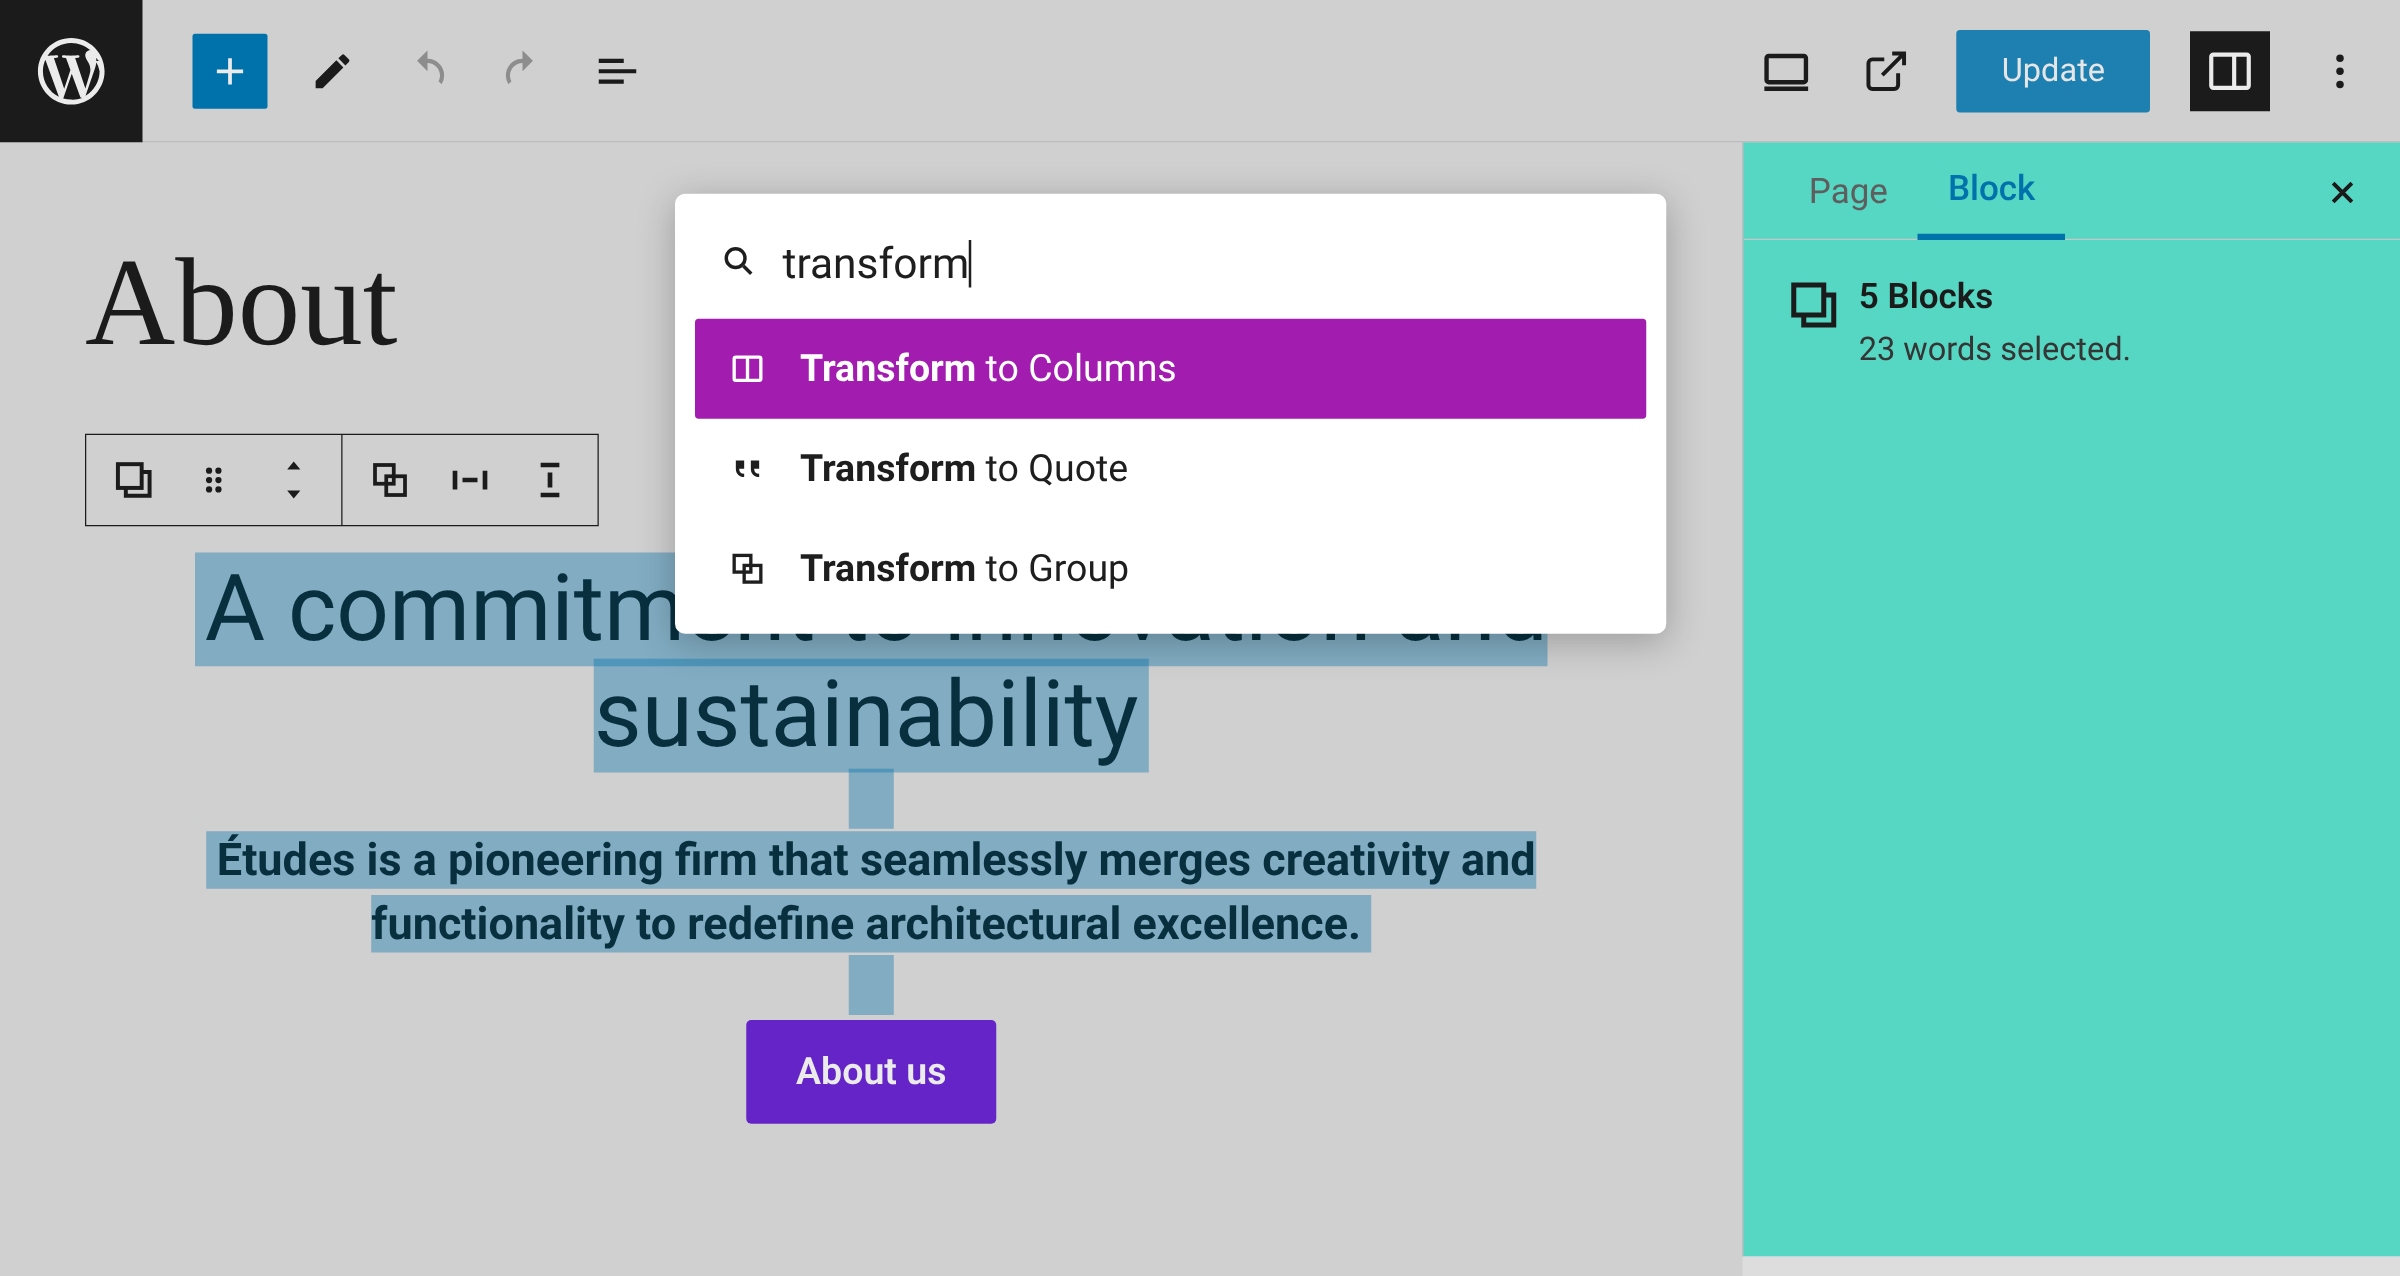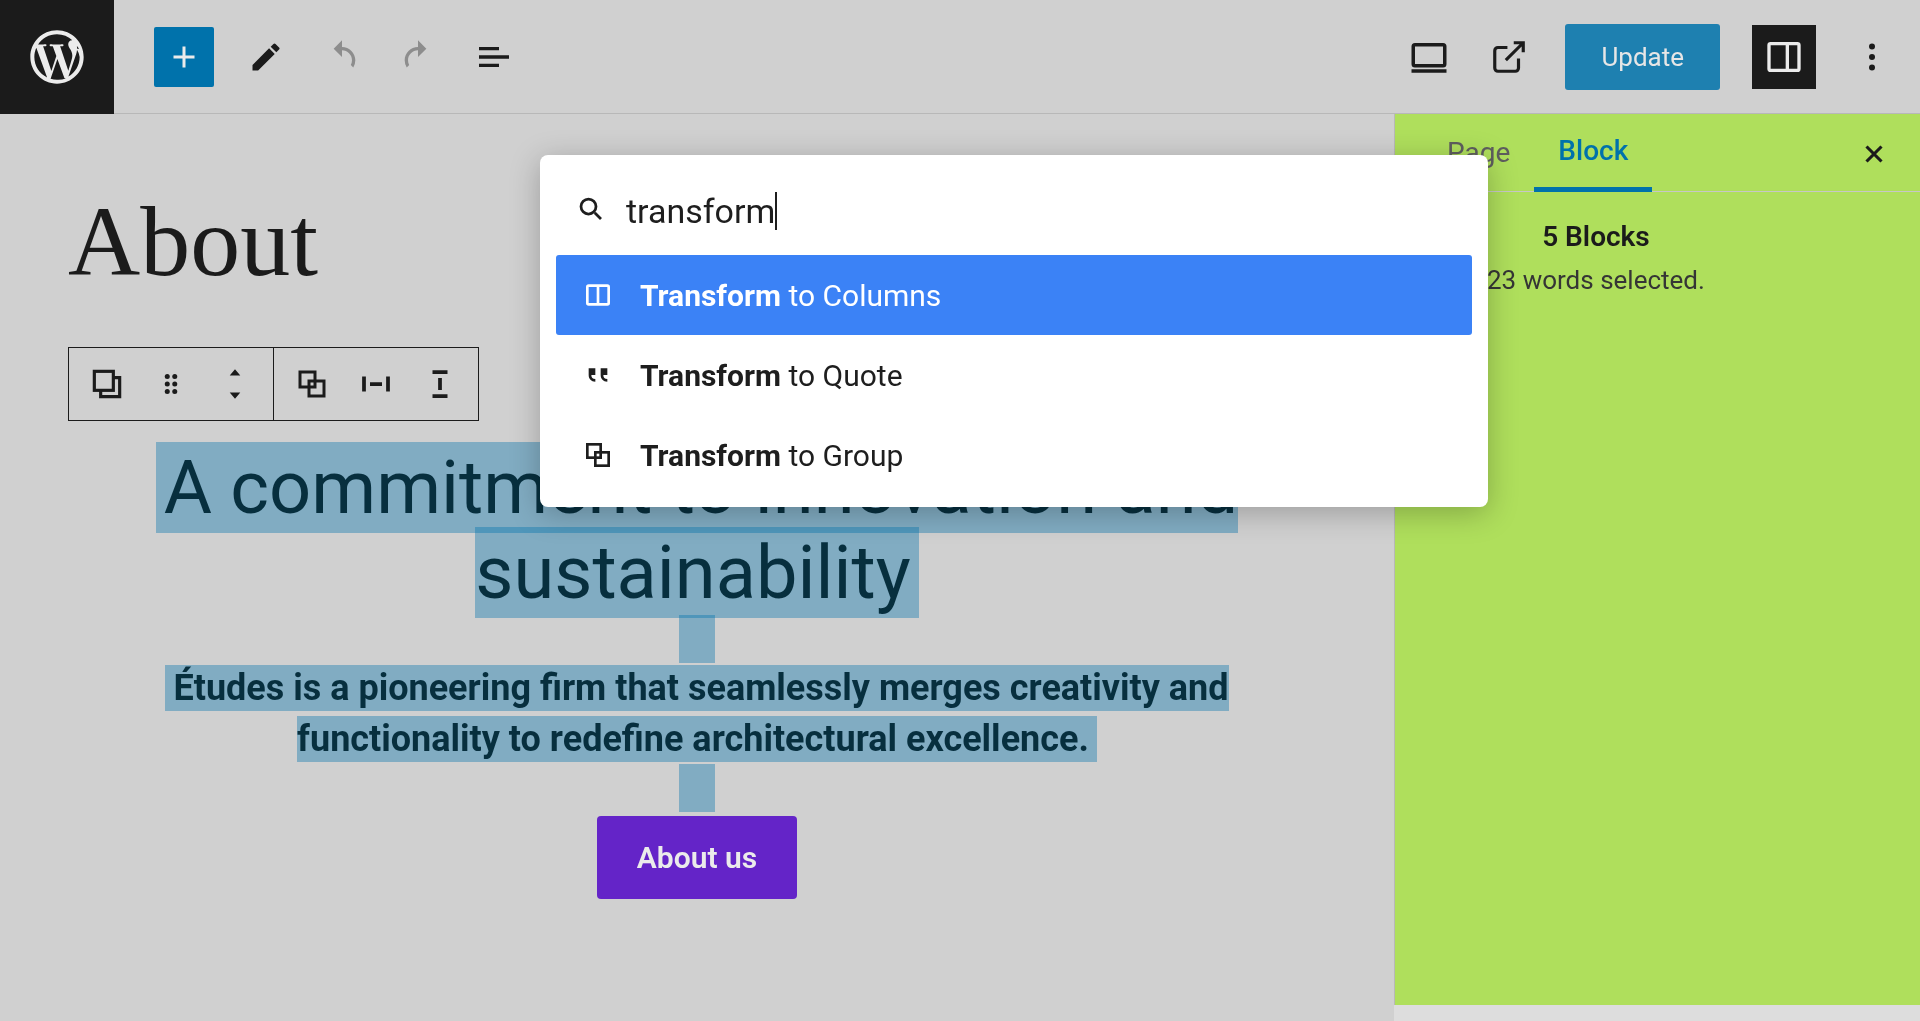--- a/index.html
+++ b/index.html
@@ -23,36 +23,36 @@
 .bt-group:last-child { border-right: none; }
 .bt-icon { width: 40px; height: 40px; display: flex; align-items: center; justify-content: center; color: #1e1e1e; }
 
 .content-wrap { text-align: center; }
 .sel { background: rgba(0,124,186,0.38); display: inline; font-weight: bold; }
 .heading { font-size: 74px; font-weight: 400; color: #083344; line-height: 1.15; padding: 2px 8px; }
 .paragraph { font-size: 36px; color: #083344; line-height: 1.4; padding: 2px 8px; }
 .spacer-sel { width: 36px; height: 48px; background: rgba(0,124,186,0.38); margin: 0 auto; }
 .cta-btn { background: #6d28d9; color: #fff; padding: 24px 40px; font-size: 30px; font-weight: 600; border-radius: 4px; display: inline-block; margin-top: 4px; }
 
-.sidebar { position: absolute; right: 0; top: 114px; width: 526px; bottom: 16px; background: #bef264; border-left: 1px solid #c8c8c8; text-align: center; }
+.sidebar { position: absolute; right: 0; top: 114px; width: 526px; bottom: 16px; background: #5eead4; border-left: 1px solid #c8c8c8; }
 .tabs { display: flex; align-items: center; padding: 0 28px; height: 78px; border-bottom: 1px solid #d8d8d8; position: relative; }
 .tab { font-size: 28px; color: #666; padding: 20px 24px; }
 .tab.active { color: #007cba; border-bottom: 5px solid #007cba; font-weight: 500; }
 .close-x { position: absolute; right: 28px; top: 22px; width: 36px; height: 36px; display: flex; align-items: center; justify-content: center; font-size: 30px; color: #1e1e1e; }
 .block-info { display: flex; padding: 28px 32px; gap: 12px; align-items: flex-start; }
 .block-info-icon { width: 48px; height: 48px; }
 .block-info-text .bt-title { font-size: 28px; font-weight: 600; color: #1e1e1e; margin-bottom: 12px; }
 .block-info-text .bt-sub { font-size: 26px; color: #3a3a3a; }
 
-.popover { position: absolute; left: 540px; top: 155px; width: 948px; background: #fff; border-radius: 8px; box-shadow: 0 6px 30px rgba(0,0,0,0.25); padding: 24px 0 12px; z-index: 50; }
+.popover { position: absolute; left: 540px; top: 155px; width: 793px; background: #fff; border-radius: 8px; box-shadow: 0 6px 30px rgba(0,0,0,0.25); padding: 24px 0 12px; z-index: 50; }
 .popover-search { display: flex; align-items: center; padding: 12px 36px 24px; gap: 20px; }
 .search-caret { border-right: 2px solid #1e1e1e; height: 38px; display: inline-block; }
 .result-list { padding: 0 16px; }
 .result-item { display: flex; align-items: center; gap: 24px; padding: 22px 24px; border-radius: 3px; font-size: 30px; color: #1e1e1e; }
-.result-item.active { background: #3b82f6; color: #fff; }
+.result-item.active { background: #a21caf; color: #fff; }
 .result-item .ri-icon { width: 36px; height: 36px; display: flex; align-items: center; justify-content: center; }
 .result-item .bold { font-weight: 700; }
 
 .overlay { position: absolute; inset: 0; background: rgba(0,0,0,0.08); z-index: 40; pointer-events: none; }
 </style>
 </head>
 <body>
 
 <div class="topbar">
   <div class="wp-logo">

